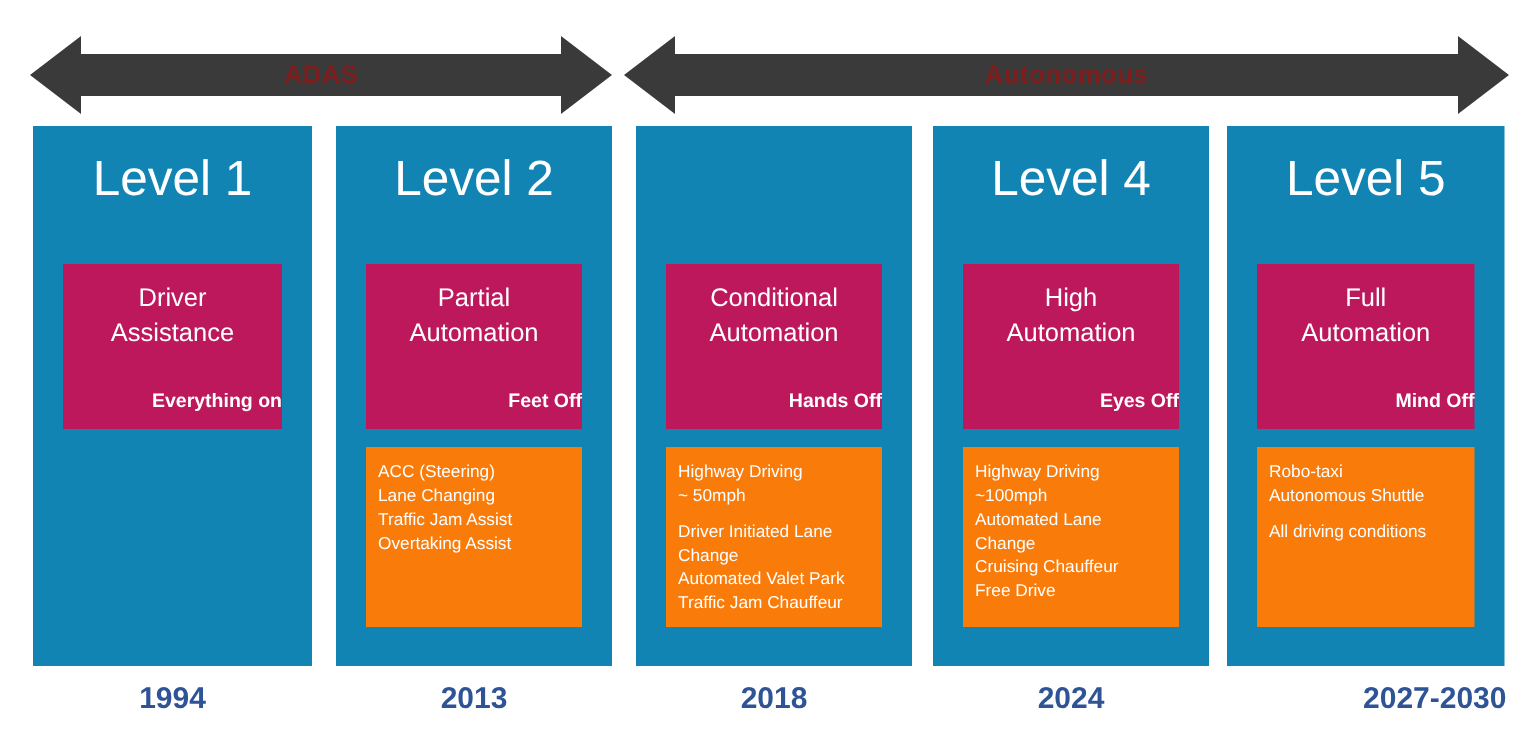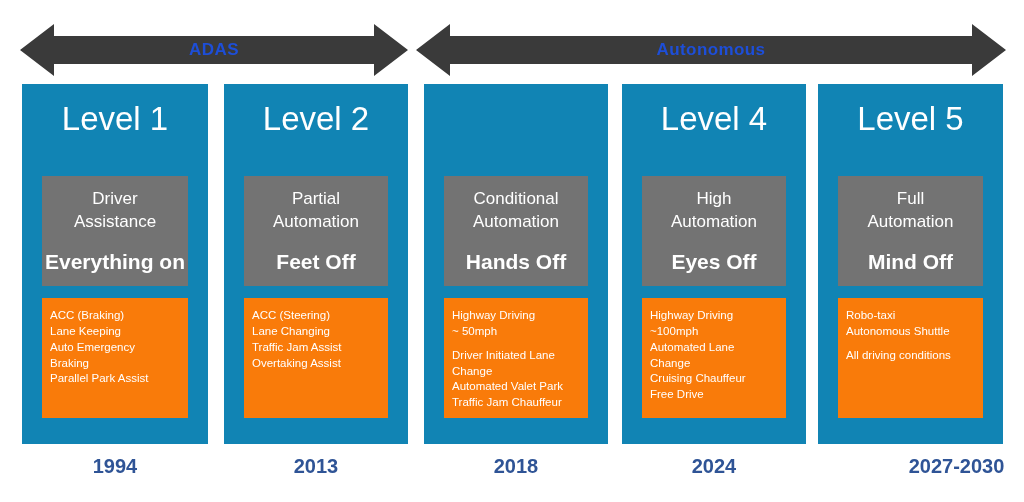--- a/index.html
+++ b/index.html
@@ -33,21 +33,21 @@
     display: block;
   }
   .arrow-label {
     position: absolute;
     top: 0;
     left: 0;
     right: 0;
     height: 56px;
     line-height: 56px;
     text-align: center;
-    color: #1d4ed8;
+    color: #7f1d1d;
     font-size: 17px;
     font-weight: bold;
     letter-spacing: 0.4px;
     white-space: nowrap;
   }
 
   #band-adas { left: 20px; width: 388px; }
   #band-auto { left: 416px; width: 590px; }
 
   
@@ -75,41 +75,41 @@
     font-weight: normal;
     white-space: nowrap;
   }
 
   .name-box {
     position: absolute;
     top: 92px;
     left: 20px;
     right: 20px;
     height: 110px;
-    background: #737373;
+    background: #be185d;
     box-sizing: border-box;
     padding-top: 12px;
   }
   .name-box .title {
     color: #ffffff;
     font-size: 17px;
     font-weight: normal;
     text-align: center;
     line-height: 1.35;
     white-space: pre-line;
   }
   .name-box .mode {
     position: absolute;
     left: 0;
     right: 0;
     bottom: 12px;
     color: #ffffff;
-    font-size: 21px;
+    font-size: 13px;
     font-weight: bold;
-    text-align: center;
+    text-align: right;
   }
 
   .feature-box {
     position: absolute;
     top: 214px;
     left: 20px;
     right: 20px;
     bottom: 26px;
     background: #F97B0A;
     box-sizing: border-box;
@@ -163,29 +163,20 @@
     <div class="arrow-label">Autonomous</div>
   </div>
 
   <div class="column col-1">
     <div class="level-title">Level 1</div>
     <div class="name-box">
       <div class="title">Driver
 Assistance</div>
       <div class="mode">Everything on</div>
     </div>
-    <div class="feature-box">
-      <div class="feature-group">
-        <div class="feature-item">ACC (Braking)
-Lane Keeping
-Auto Emergency
-Braking
-Parallel Park Assist</div>
-      </div>
-    </div>
   </div>
 
   <div class="column col-2">
     <div class="level-title">Level 2</div>
     <div class="name-box">
       <div class="title">Partial
 Automation</div>
       <div class="mode">Feet Off</div>
     </div>
     <div class="feature-box">

